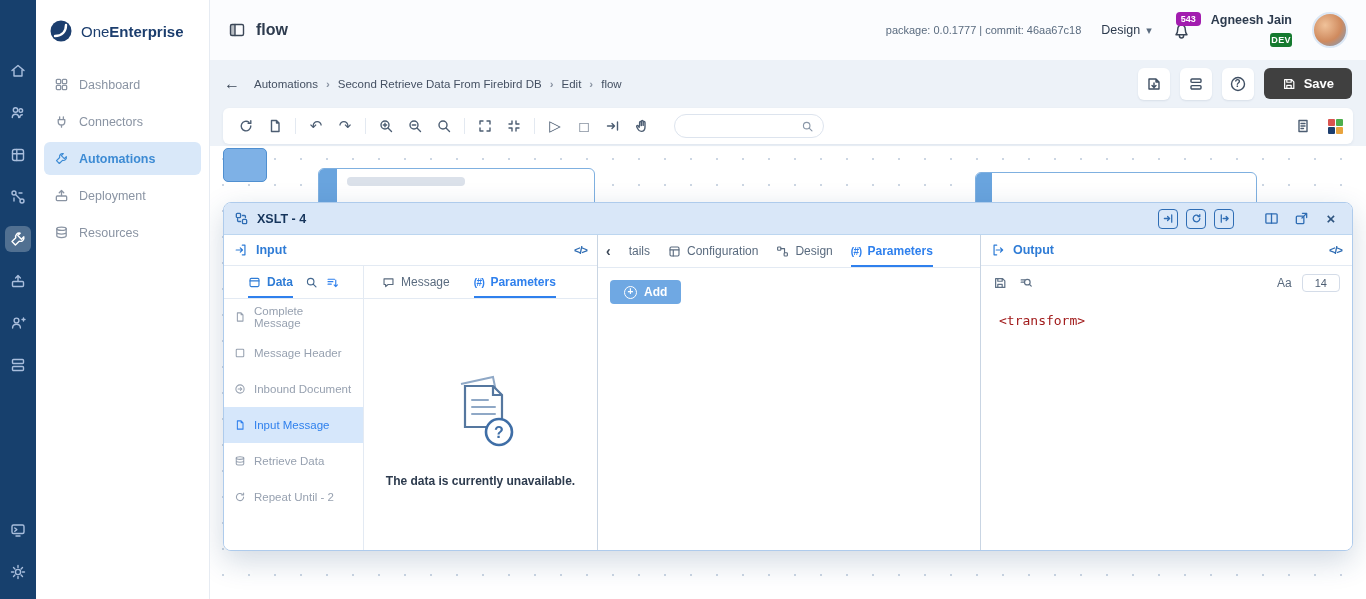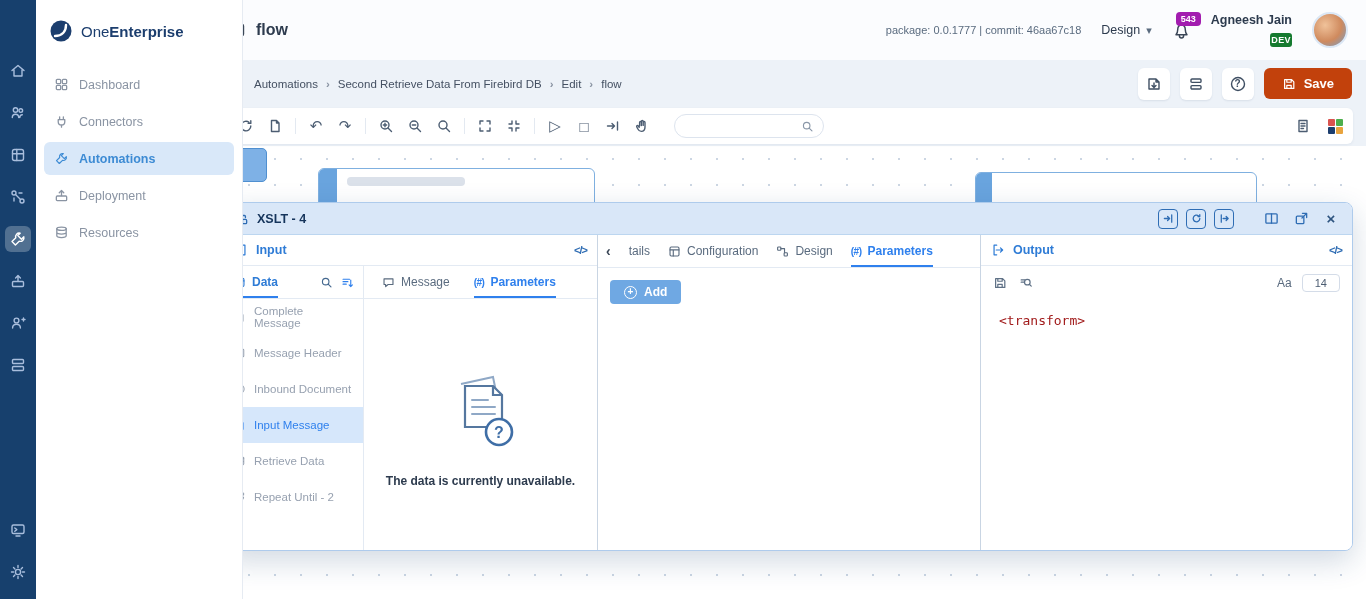--- a/index.html
+++ b/index.html
@@ -12,21 +12,21 @@
   
   .rail { position:absolute; left:0; top:0; width:36px; height:599px;
     background:#17406d; display:flex; flex-direction:column; align-items:center;
     padding:58px 0 14px; gap:16px; z-index:40; }
   .rail-ic { width:26px; height:26px; border-radius:6px; color:#a9bedd;
     display:flex; align-items:center; justify-content:center; cursor:pointer; }
   .rail-ic.active { background:rgba(255,255,255,.25); color:#ffffff; }
   .rail-spacer { flex:1; }
 
   
-  .sidenav { position:absolute; left:36px; top:0; width:207px; height:599px;
+  .sidenav { position:absolute; left:36px; top:0; width:174px; height:599px;
     background:#ffffff; border-right:1px solid #e6ebf2; z-index:35; }
   .logo { display:flex; align-items:center; gap:7px; padding:18px 12px 20px; }
   .logo-text { font-size:15px; color:#1c3e6e; white-space:nowrap; }
   .logo-text .light { font-weight:400; }
   .logo-text .bold { font-weight:700; }
   .nav-item { display:flex; align-items:center; gap:10px; margin:4px 8px;
     padding:9px 10px; border-radius:6px; color:#8a94a3; font-size:12.5px; cursor:pointer; }
   .nav-item.active { background:#d9e8f9; color:#3d8bd4; font-weight:700; }
 
   
@@ -52,21 +52,21 @@
   
   .crumb-row { height:47px; display:flex; align-items:center; padding:0 14px; gap:14px; }
   .back { font-size:16px; color:#3b4757; cursor:pointer; }
   .crumbs { display:flex; align-items:center; gap:8px; font-size:11.5px; color:#445062; }
   .crumbs .sep { color:#8a94a3; font-weight:700; }
   .crumb { cursor:pointer; }
   .crumb-actions { margin-left:auto; display:flex; gap:10px; align-items:center; }
   .icon-btn { width:32px; height:32px; background:#fff; border-radius:6px; color:#3f4f63;
     display:flex; align-items:center; justify-content:center; cursor:pointer;
     box-shadow:0 1px 2px rgba(30,60,100,.10); font-size:13px; font-weight:700; }
-  .save-btn { display:flex; align-items:center; gap:8px; background:#c2410c; color:#fff;
+  .save-btn { display:flex; align-items:center; gap:8px; background:#404040; color:#fff;
     font-size:13px; font-weight:600; padding:8px 18px; border-radius:6px; border:none; cursor:pointer; }
 
   
   .flow-toolbar { position:absolute; left:13px; right:13px; top:108px; height:36px;
     background:#fff; border-radius:6px; box-shadow:0 1px 3px rgba(30,60,100,.07);
     display:flex; align-items:center; padding:0 10px; gap:3px; z-index:5; }
   .tb { width:26px; height:26px; display:flex; align-items:center; justify-content:center;
     color:#4c5d72; font-size:15px; border-radius:4px; cursor:pointer; }
   .tb-div { width:1px; height:16px; background:#e3e9f1; margin:0 4px; }
   .tb-search { margin-left:16px; width:150px; height:24px; border:1px solid #dde4ee;
@@ -114,21 +114,21 @@
   .panel-head { height:31px; flex:0 0 31px; display:flex; align-items:center; gap:8px;
     padding:0 10px; border-bottom:1px solid #e3eaf3; }
   .panel-title { font-size:12.5px; font-weight:700; color:#2f7cd6; }
   .ph-right { margin-left:auto; display:flex; align-items:center; gap:10px; color:#2f6db4; }
   .code-ic { font-size:11px; font-weight:700; letter-spacing:-1px; cursor:pointer; }
 
   
   .input-body { flex:1; display:flex; min-height:0; }
   .data-col { width:140px; border-right:1px solid #e3eaf3; display:flex; flex-direction:column; }
   .data-head { height:33px; flex:0 0 33px; display:flex; align-items:center; gap:6px;
-    padding:0 9px; border-bottom:1px solid #e3eaf3; color:#2f7cd6; }
+    padding:0 24px; border-bottom:1px solid #e3eaf3; color:#2f7cd6; }
   .data-tab { display:flex; align-items:center; gap:6px; font-size:12px; font-weight:700;
     color:#2f7cd6; border-bottom:2px solid #2f80ed; height:100%; padding-top:2px; cursor:pointer; }
   .data-head .dh-right { margin-left:auto; display:flex; gap:8px; align-items:center; color:#44688f; }
   .li { height:36px; display:flex; align-items:center; gap:8px; padding:0 10px;
     font-size:11.5px; color:#97a1b0; cursor:pointer; }
   .li.active { background:#d6e7fb; color:#2f80ed; }
   .msg-col { flex:1; display:flex; flex-direction:column; min-width:0;gap:8px; }
   .tabs { height:33px; flex:0 0 33px; display:flex; align-items:center; gap:24px;
     padding:0 18px; border-bottom:1px solid #e3eaf3; }
   .tab { display:flex; align-items:center; gap:6px; font-size:12px; color:#5a6b7f;

